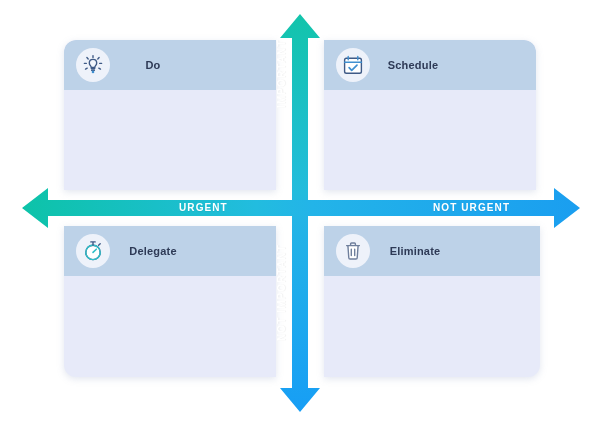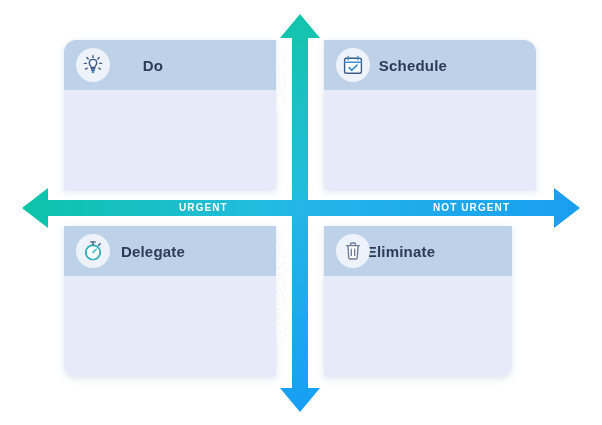--- a/index.html
+++ b/index.html
@@ -19,37 +19,37 @@
     overflow:hidden;
     box-shadow:0 2px 7px rgba(140,155,190,.25);
   }
   .quad .band{
     position:absolute;left:0;top:0;right:0;height:50px;
     background:#bdd2e8;
     display:flex;align-items:center;
   }
   .quad .band-title{
     flex:1;text-align:center;
-    font-size:15px;font-weight:bold;color:#2e3a56;
+    font-size:11px;font-weight:bold;color:#2e3a56;
     letter-spacing:.2px;
     padding-right:34px;
   }
   .icon-wrap{
     position:absolute;left:12px;top:8px;
     width:34px;height:34px;border-radius:50%;
     background:#eef2fa;
     display:flex;align-items:center;justify-content:center;
   }
   .icon-wrap svg{display:block;}
 
   
   #quad-do        {left:64px; top:40px;  width:212px;height:150px;border-radius:12px 0 0 0;}
   #quad-schedule  {left:324px;top:40px;  width:212px;height:150px;border-radius:0 12px 0 0;}
   #quad-delegate  {left:64px; top:226px; width:212px;height:151px;border-radius:0 0 0 12px;}
-  #quad-eliminate {left:324px;top:226px; width:188px;height:151px;border-radius:0 0 12px 0;}
+  #quad-eliminate {left:324px;top:226px; width:188px;height:151px;border-radius:0 0 12px 0;padding-left:28px;}
 
   #quad-do .band        {border-radius:12px 0 0 0;}
   #quad-schedule .band  {border-radius:0 12px 0 0;}
 
   
   #arrow-horizontal,#arrow-vertical{position:absolute;}
   #arrow-horizontal{left:22px;top:186px;width:558px;height:44px;}
   #arrow-vertical{left:278px;top:14px;width:44px;height:398px;}
 
   .axis-label{

